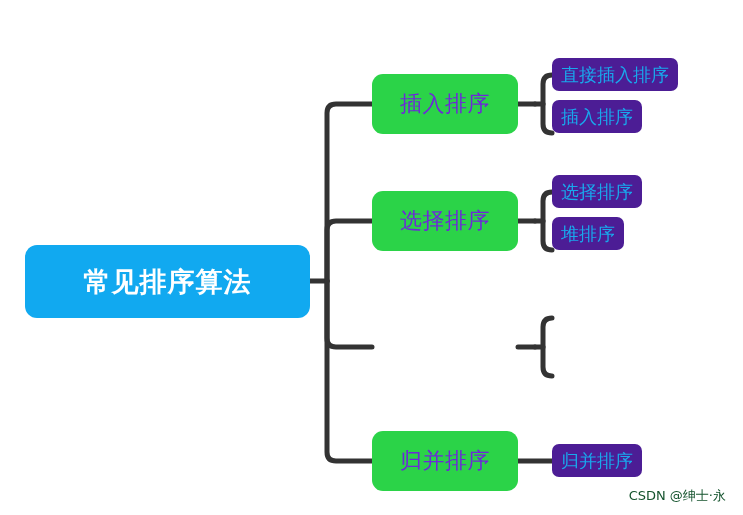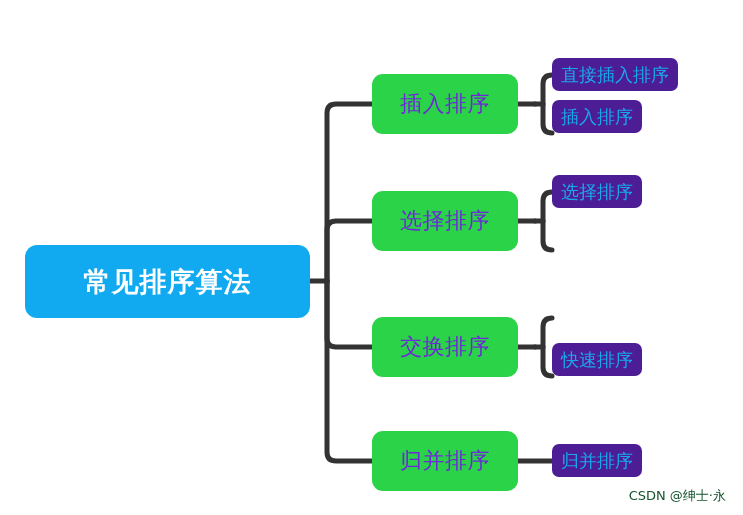--- a/index.html
+++ b/index.html
@@ -131,42 +131,39 @@
   </div>
 
   <div class="branch-node branch-1">
     <span class="branch-label">插入排序</span>
   </div>
 
   <div class="branch-node branch-2">
     <span class="branch-label">选择排序</span>
   </div>
 
-  <div class="branch-node branch-3">
-    <span class="branch-label">交换排序</span>
-  </div>
 
   <div class="branch-node branch-4">
     <span class="branch-label">归并排序</span>
   </div>
 
   <div class="leaf-node" style="left:552px; top:58px;">
     <span class="leaf-label">直接插入排序</span>
   </div>
   <div class="leaf-node" style="left:552px; top:100px;">
     <span class="leaf-label">插入排序</span>
   </div>
 
   <div class="leaf-node" style="left:552px; top:175px;">
     <span class="leaf-label">选择排序</span>
   </div>
+  <div class="leaf-node" style="left:552px; top:217px;">
+    <span class="leaf-label">堆排序</span>
+  </div>
 
-  <div class="leaf-node" style="left:552px; top:343px;">
-    <span class="leaf-label">快速排序</span>
-  </div>
 
   <div class="leaf-node" style="left:552px; top:444px;">
     <span class="leaf-label">归并排序</span>
   </div>
 
   <div class="watermark">CSDN @绅士·永</div>
 
 </div>
 
 </body></html>

